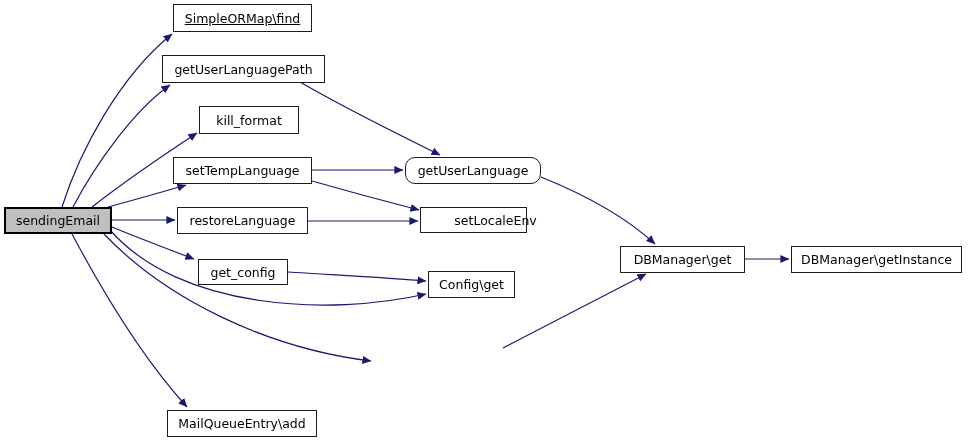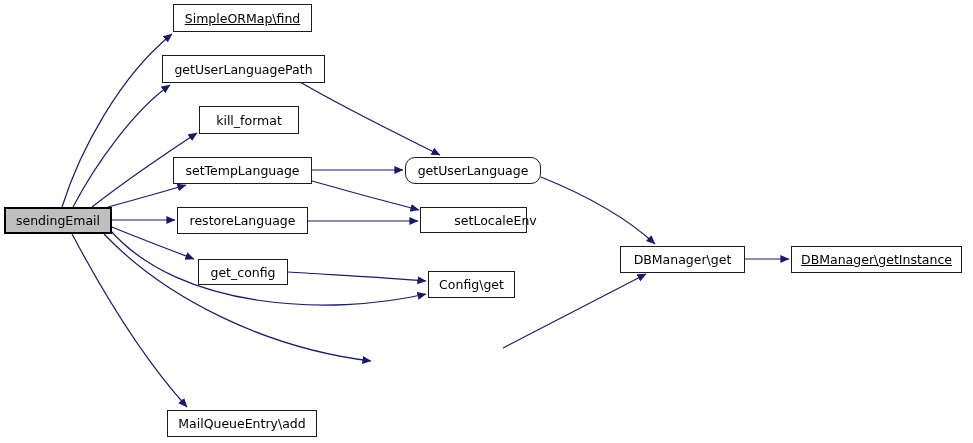--- a/index.html
+++ b/index.html
@@ -75,15 +75,15 @@
 
   <div class="node" style="left:405px;top:157px;width:136px;height:27px;border-radius:10px;">getUserLanguage</div>
 
   <div class="node" style="left:420px;top:207px;width:107px;height:26px;padding-left:44px;">setLocaleEnv</div>
 
   <div class="node" style="left:428px;top:271px;width:87px;height:27px;">Config\get</div>
 
 
   <div class="node" style="left:620px;top:246px;width:125px;height:27px;">DBManager\get</div>
 
-  <div class="node" style="left:791px;top:246px;width:171px;height:27px;text-decoration:underline;">DBManager\getInstance</div>
+  <div class="node" style="left:791px;top:246px;width:171px;height:27px;">DBManager\getInstance</div>
 
 </div>
 
 </body></html>

